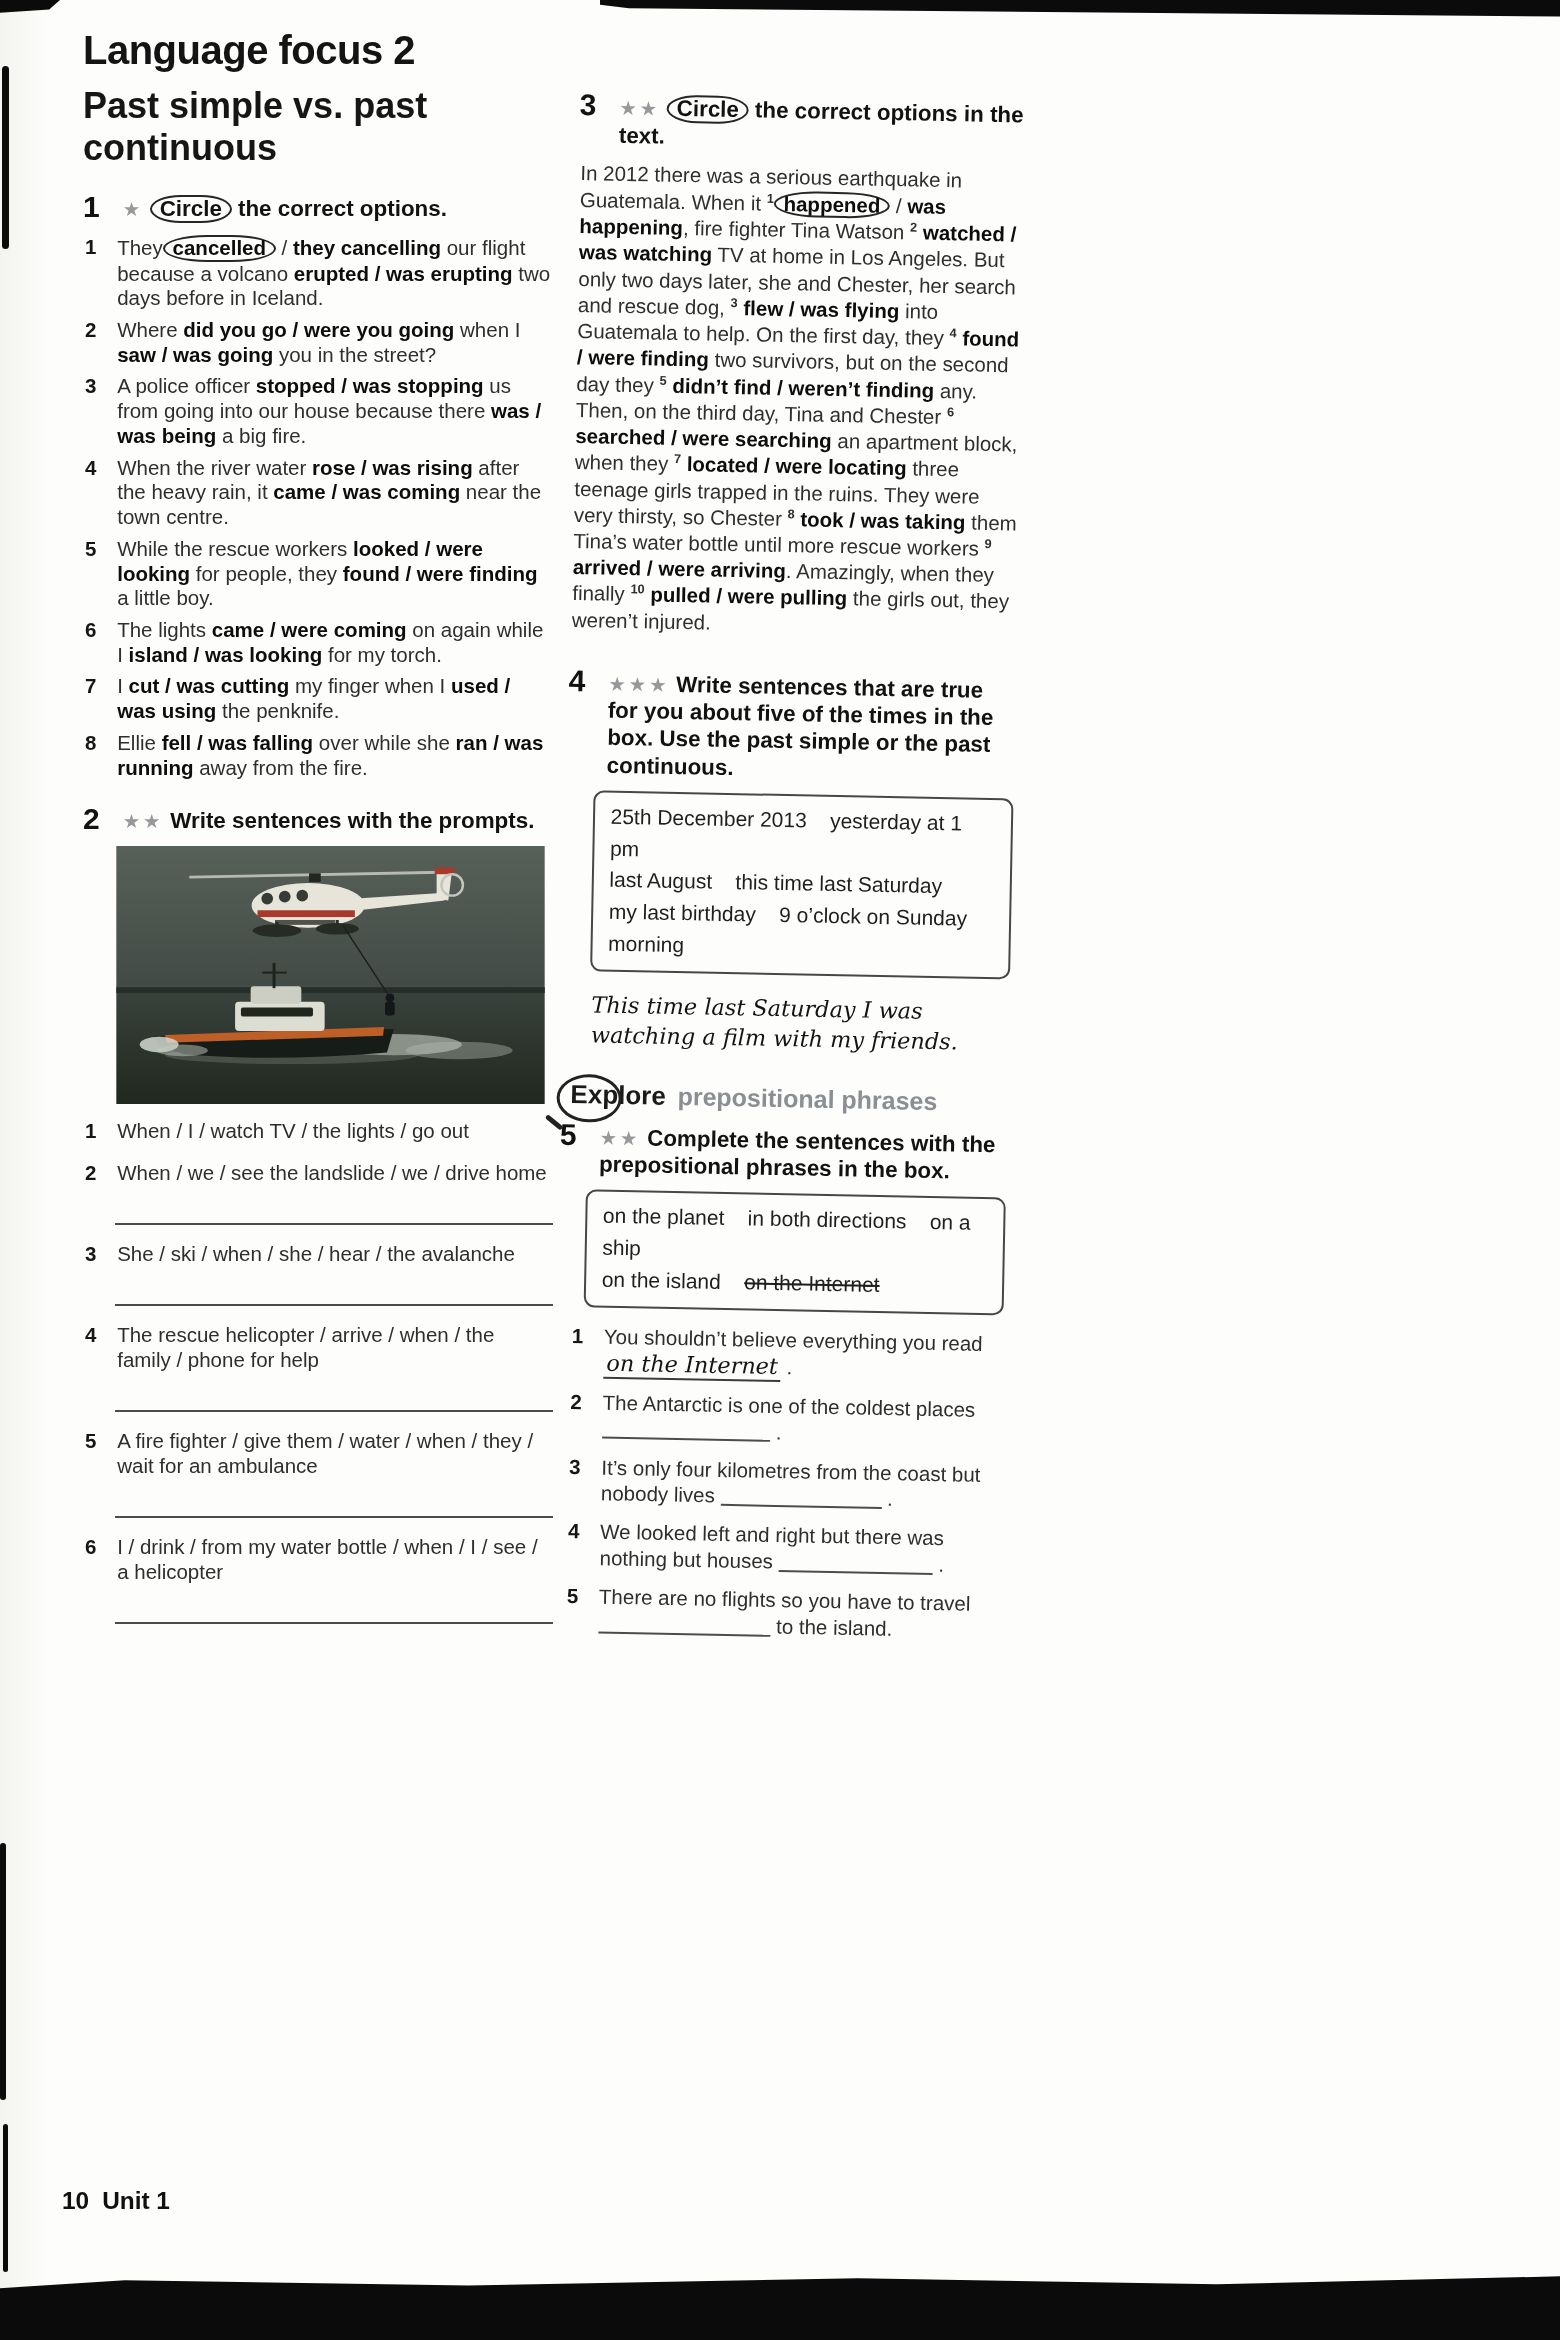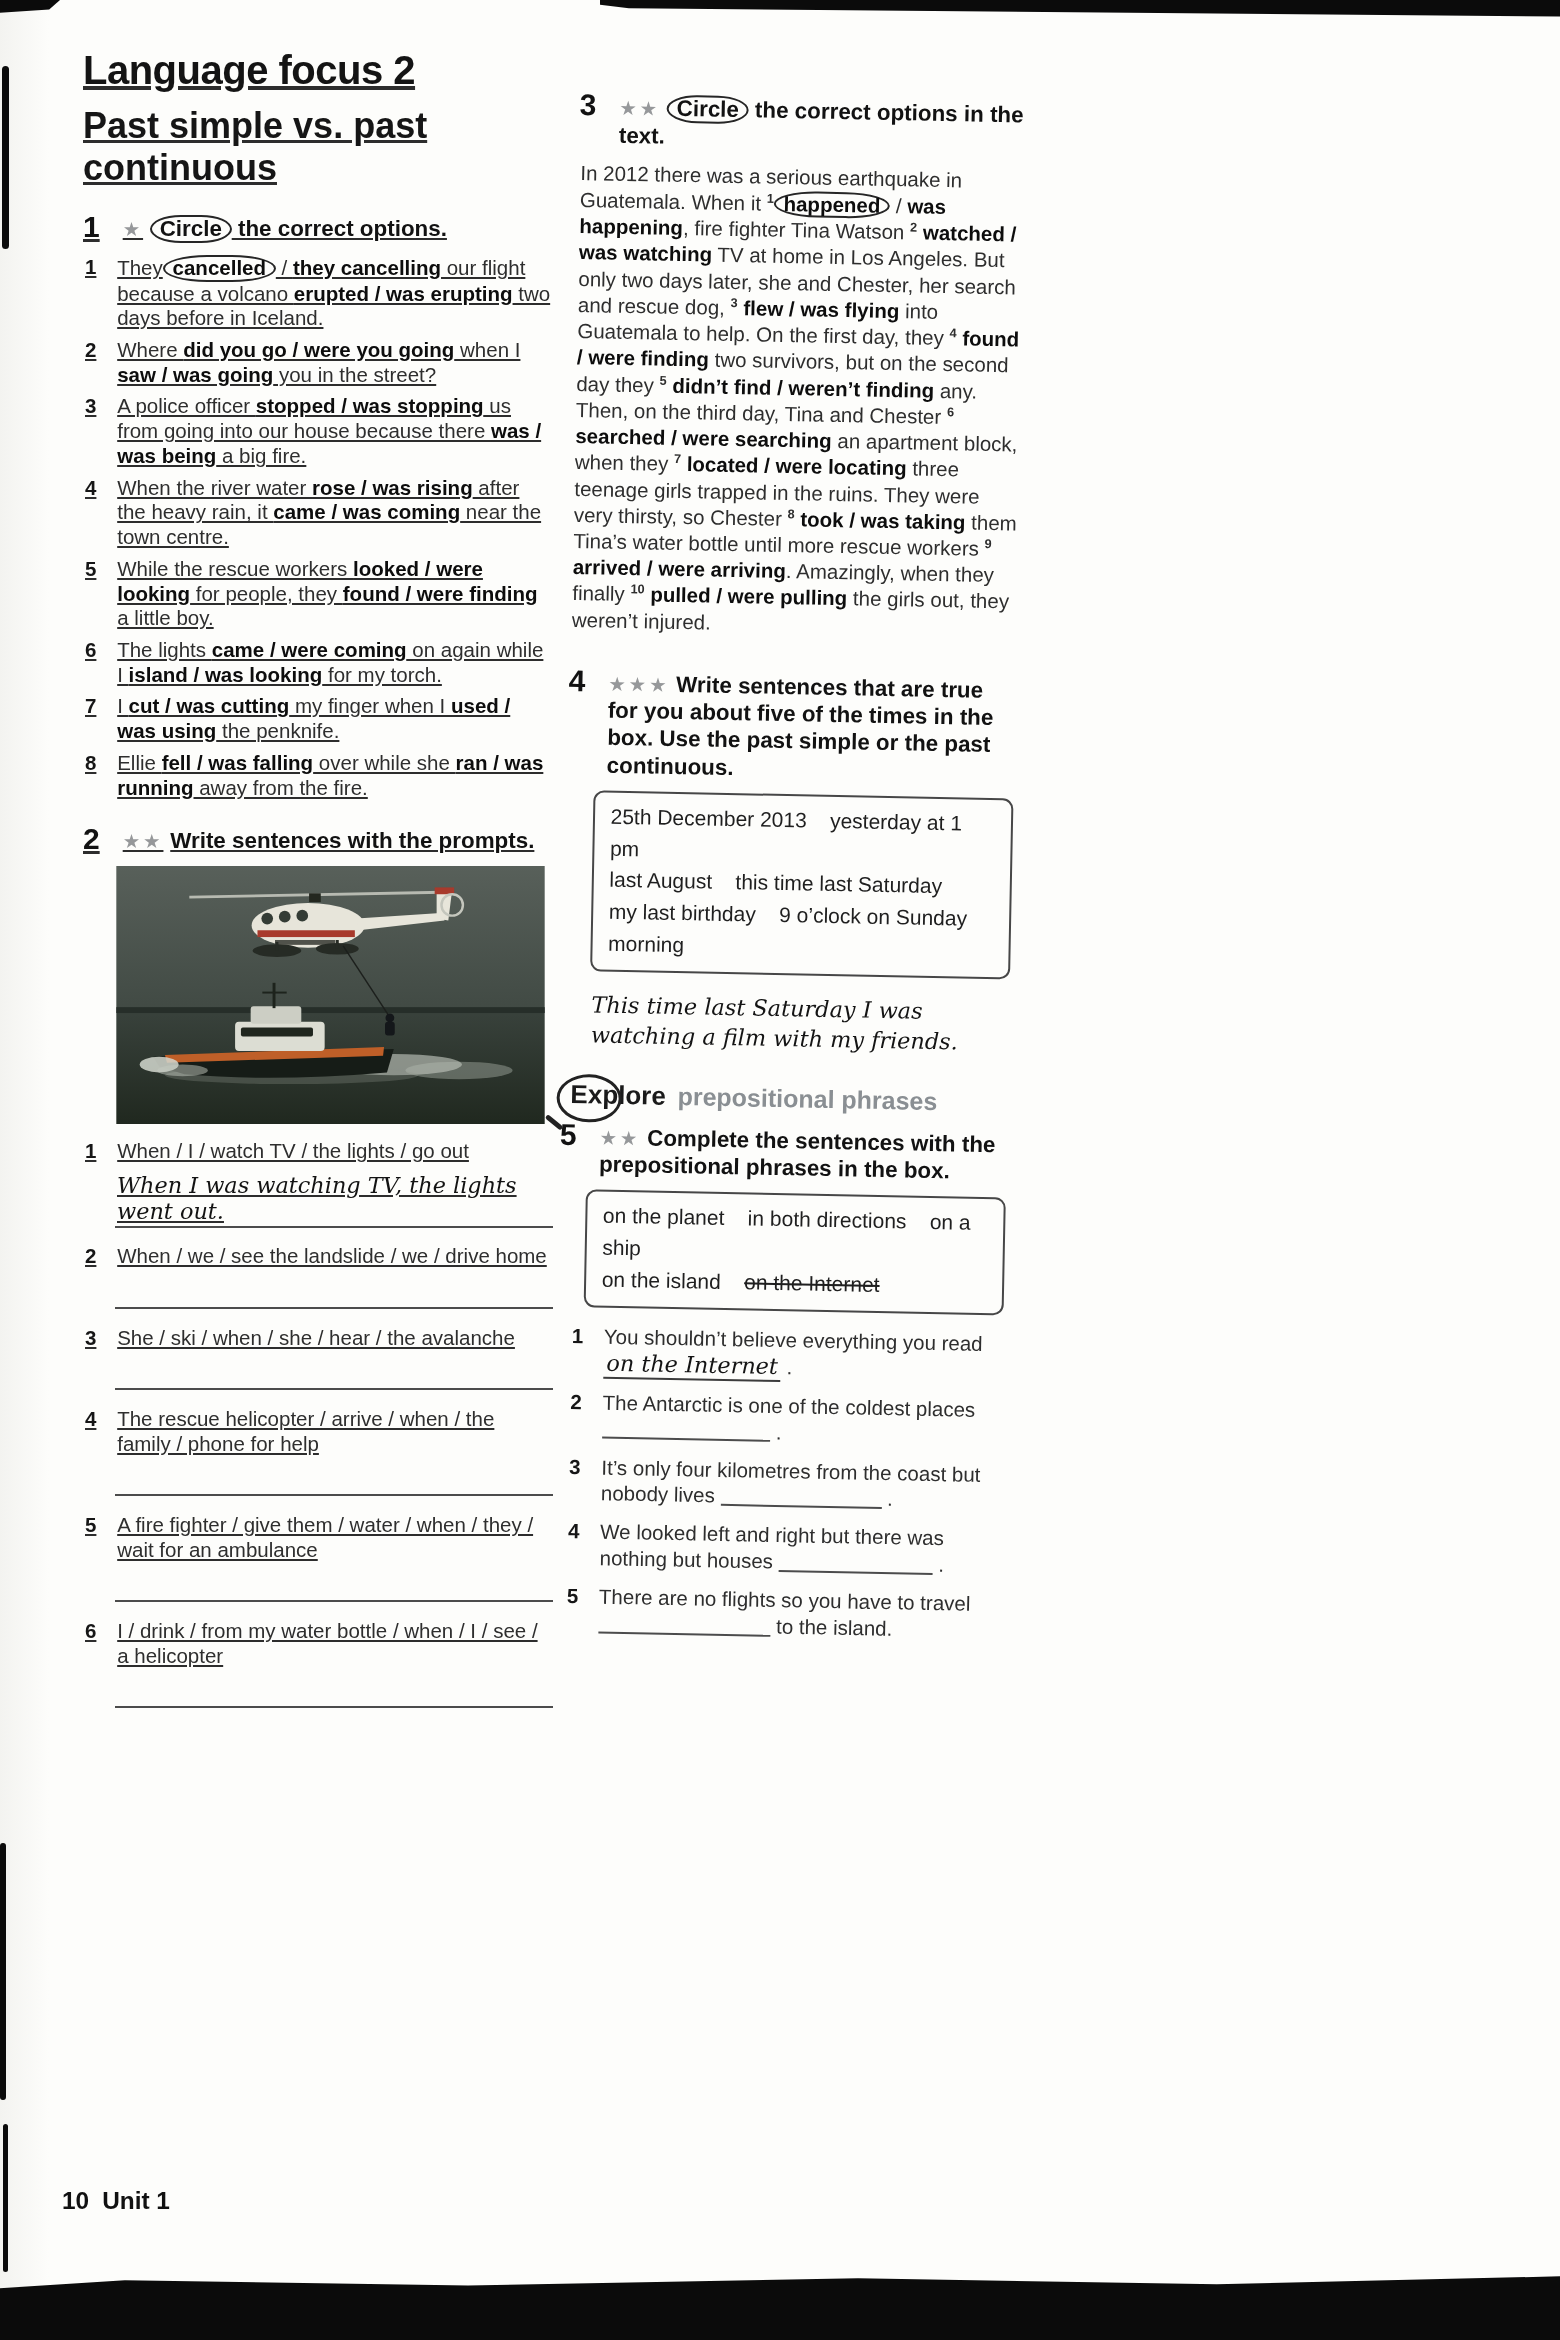--- a/index.html
+++ b/index.html
@@ -12,21 +12,21 @@
   .art { position:absolute; background:#0b0b0b; }
   .art-top-left { top:0; left:0; width:60px; height:12.7px; clip-path:polygon(0 0,100% 0,82% 75%,0 100%); }
   .art-top-right { top:0; left:600px; width:961px; height:16.6px; clip-path:polygon(0 0,100% 0,100% 100%,3% 50%,0 28%); }
   .art-left-1 { top:66px; left:2px; width:6.8px; height:183px; border-radius:3.9px; }
   .art-left-2 { top:1843px; left:0; width:5.9px; height:257px; border-radius:2.9px; }
   .art-left-3 { top:2124px; left:2.9px; width:4.9px; height:148px; border-radius:2.9px; }
   .art-bottom { bottom:0; left:0; width:1560px; height:66px;
     clip-path:polygon(0 20%,8% 8%,30% 16%,55% 5%,78% 14%,100% 2%,100% 100%,0 100%); }
 
   
-  .col-left  { position:absolute; left:83px;  top:48px;  width:470px;text-decoration:underline; }
+  .col-left  { position:absolute; left:83px;  top:28px;  width:470px; }
   .col-right { position:absolute; left:580px; top:90px;  width:447px; transform:rotate(1.1deg); transform-origin:top left; }
 
   
   h1.page-title { margin:0 0 11.7px; font-size:40px; font-weight:700; color:#141414; letter-spacing:-0.5px; }
   h2.page-subtitle { margin:0 0 9px; font-size:36px; font-weight:700; color:#161616; }
 
   .ex-header { display:flex; gap:12.7px; margin:23.4px 0 11.7px; align-items:flex-start; }
   .ex-num { flex:0 0 27px; font-size:30px; font-weight:700; line-height:1; color:#121212; }
   .ex-head-text { font-size:22.4px; font-weight:700; line-height:1.22; color:#121212; padding-top:2.9px; }
   .stars { color:#96989a; font-size:19.5px; letter-spacing:2.9px; font-weight:400; margin-right:6.8px; }
@@ -183,21 +183,20 @@
         </g>
       </svg>
     </div>
 
     <div>
       <div class="prompt">
         <div class="item">
             <span class="item-num">1</span>
             <span class="item-text">When / I / watch TV / the lights / go out</span>
           </div>
-        <div class="ans-hand">When I was watching TV, the lights went out.</div>
       </div>
       <div class="prompt">
         <div class="item">
             <span class="item-num">2</span>
             <span class="item-text">When / we / see the landslide / we / drive home</span>
           </div>
         <div class="ans-line"></div>
       </div>
       <div class="prompt">
         <div class="item">

